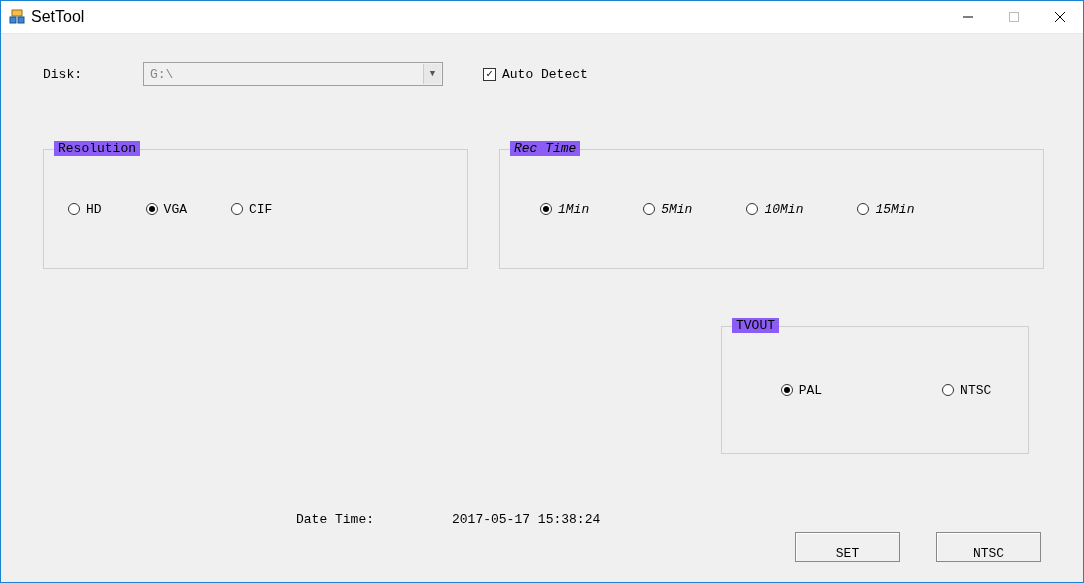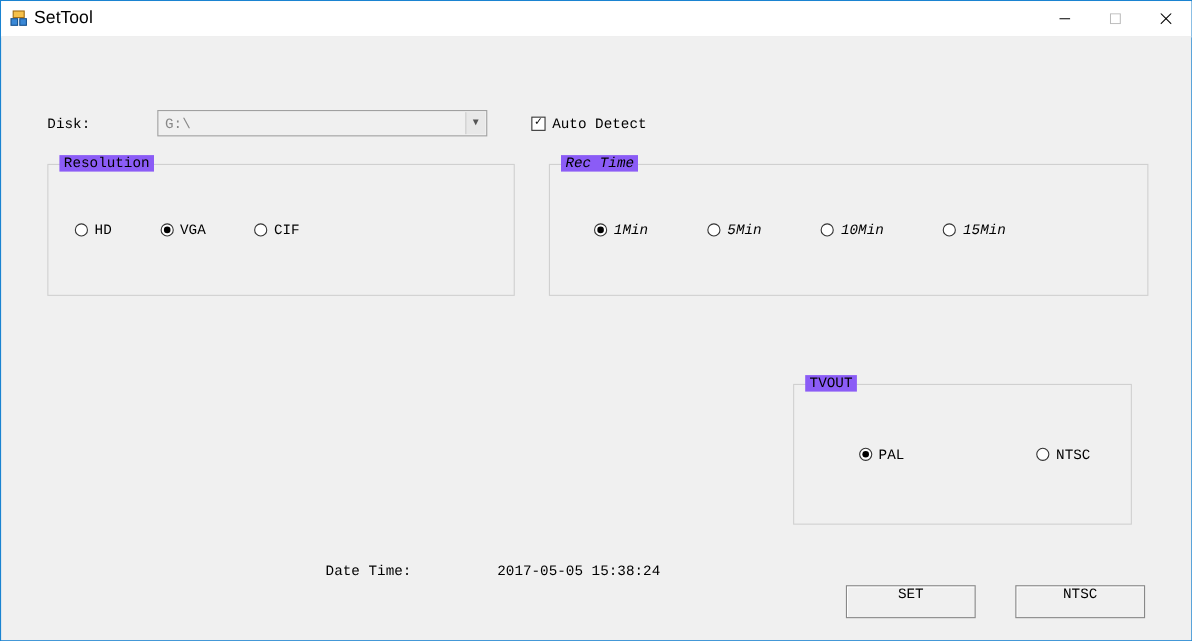--- a/index.html
+++ b/index.html
@@ -47,21 +47,21 @@
       width: 46px;
       height: 100%;
       display: flex;
       align-items: center;
       justify-content: center;
       color: #555;
     }
     .window-btn.disabled { color: #bbb; }
     .client {
       flex: 1;
-      padding: 66px 42px 20px 42px;
+      padding: 28px 42px 20px 42px;
       position: relative;
       border-radius: 32px;
     }
     .row-disk {
       display: flex;
       align-items: center;
       margin-bottom: 28px;
     }
     .disk-label {
       width: 100px;
@@ -120,21 +120,21 @@
     .groupbox .legend {
       position: absolute;
       top: -9px;
       left: 10px;
       background: #8b5cf6;
       padding: 0 4px;
     }
     .grpResolution { left: 42px; top: 115px; width: 425px; height: 120px; }
     .grpRecTime    { left: 498px; top: 115px; width: 545px; height: 120px; font-style: italic; }
     .grpTimeStamp  { left: 42px; top: 295px; width: 315px; height: 128px; }
-    .grpTVOUT      { left: 720px; top: 315px; width: 308px; height: 128px; }
+    .grpTVOUT      { left: 720px; top: 292px; width: 308px; height: 128px; }
     .radios {
       display: flex;
       align-items: center;
       height: 100%;
       padding: 0 24px;
       gap: 44px;
     }
     .radios.wide { padding: 0 40px; gap: 54px; }
     .radios.tv { gap: 120px; padding-left: 46px; justify-content: center; }
     .radios.ts { gap: 80px; padding-left: 38px; }
@@ -170,26 +170,26 @@
       gap: 78px;
     }
     .bottom-buttons {
       position: absolute;
       bottom: 20px;
       right: 42px;
       display: flex;
       gap: 36px;
     }
     .btn {
-      width: 118px;
+      width: 105px;
       height: 30px;
       border: 1px solid #888;
       background: #f0f0f0;
       display: flex;
-      align-items: flex-start;
+      align-items: flex-end;
       justify-content: center;
       box-shadow: inset 1px 1px 0 #fff;
     }
   </style>
 </head>
 <body>
 
 <div class="window">
   <div class="titlebar">
     <span class="titlebar-icon">
@@ -290,21 +290,21 @@
           </label>
         <label class="radio-item">
             <span class="radio-circle"></span>
             <span>NTSC</span>
           </label>
       </div>
     </fieldset>
 
     <div class="datetime-row">
       <span>Date Time:</span>
-      <span>2017-05-05 15:38:24</span>
+      <span>2017-05-17 15:38:24</span>
     </div>
 
     <div class="bottom-buttons">
       <div class="btn">
           <span>SET</span>
         </div>
       <div class="btn">
           <span>NTSC</span>
         </div>
     </div>

